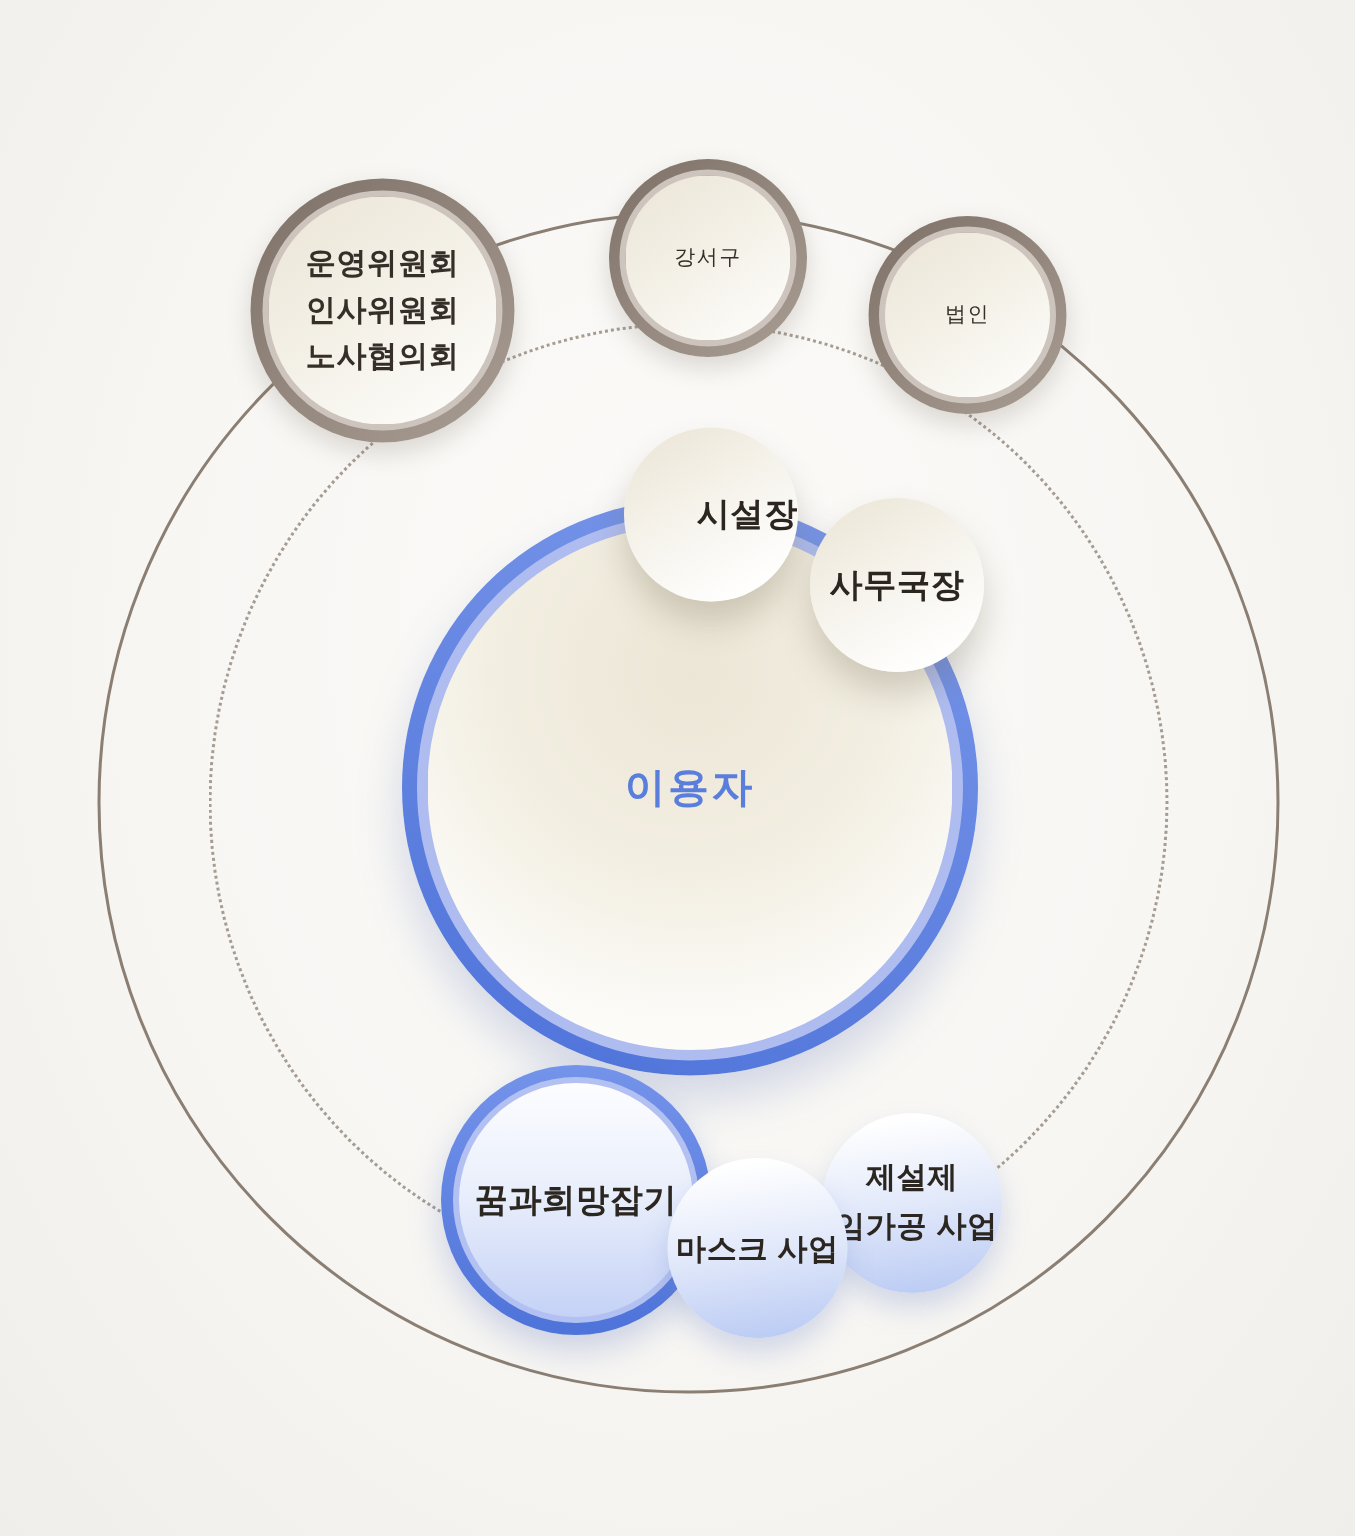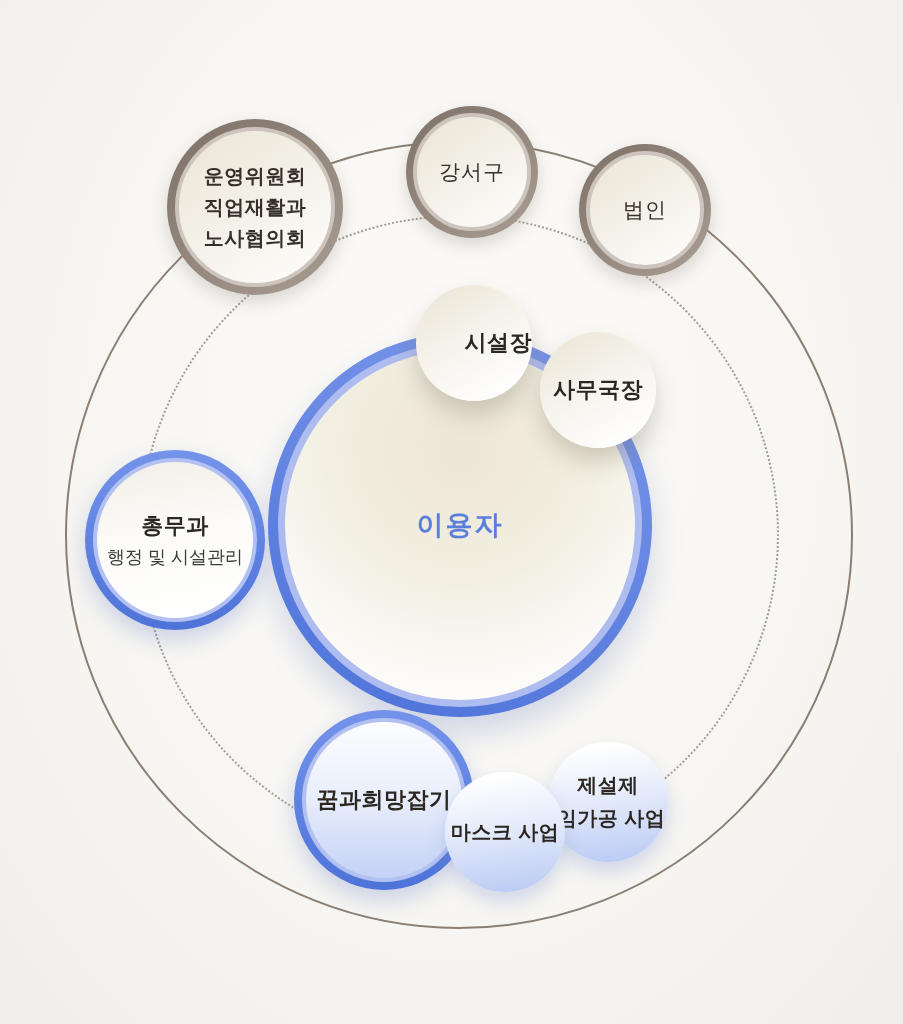--- a/index.html
+++ b/index.html
@@ -53,40 +53,40 @@
   }
   .soft-blue{
     background:linear-gradient(172deg,#ffffff 8%,#e2e9fa 50%,#b7c8f3 100%);
     box-shadow:0 10px 18px rgba(115,135,200,.28);
   }
   .soft{display:flex;flex-direction:column;align-items:center;justify-content:center;text-align:center;}
 
   
   .lbl{color:#2b2620;letter-spacing:.5px;white-space:nowrap;}
   .lbl-committee{font-size:20px;font-weight:600;line-height:31px;color:#362f29;}
-  .lbl-ext{font-size:21px;font-weight:500;color:#362f29;letter-spacing:1px;}
+  .lbl-ext{font-size:14px;font-weight:500;color:#362f29;letter-spacing:1px;}
   .lbl-bold{font-size:22px;font-weight:700;}
   .lbl-mgmt{font-size:22px;font-weight:700;}
   .lbl-sub{font-size:18px;font-weight:400;color:#3e3933;margin-top:4px;letter-spacing:0;}
   .lbl-center{font-size:27px;font-weight:700;color:#5a7edc;letter-spacing:2px;}
   .lbl-small-biz{font-size:20px;font-weight:700;}
   .snow-lines{display:flex;flex-direction:column;align-items:center;line-height:33px;}
 </style>
 </head>
 <body>
 
 <div class="stage">
 
   <div class="abs outer-line" style="left:65px;top:141px;width:788px;height:788px;"></div>
   <div class="abs dotted-line" style="left:139px;top:215px;width:640px;height:640px;"></div>
 
   <div class="abs node gray-ring" style="left:167px;top:119px;width:176px;height:176px;">
     <div class="fill">
       <span class="lbl lbl-committee">운영위원회</span>
-      <span class="lbl lbl-committee">직업재활과</span>
+      <span class="lbl lbl-committee">인사위원회</span>
       <span class="lbl lbl-committee">노사협의회</span>
     </div>
   </div>
 
   <div class="abs node gray-ring" style="left:406px;top:106px;width:132px;height:132px;padding:7px;">
     <div class="fill">
       <span class="lbl lbl-ext">강서구</span>
     </div>
   </div>
 
@@ -95,26 +95,20 @@
       <span class="lbl lbl-ext">법인</span>
     </div>
   </div>
 
   <div class="abs node center-node" style="left:268px;top:333px;width:384px;height:384px;">
     <div class="fill">
       <span class="lbl lbl-center">이용자</span>
     </div>
   </div>
 
-  <div class="abs node blue-ring" style="left:85px;top:450px;width:180px;height:180px;">
-    <div class="fill fill-cream-white">
-      <span class="lbl lbl-bold">총무과</span>
-      <span class="lbl lbl-sub">행정 및 시설관리</span>
-    </div>
-  </div>
 
 
   <div class="abs soft soft-cream" style="left:416px;top:285px;width:116px;height:116px;align-items:flex-end;">
     <span class="lbl lbl-mgmt">시설장</span>
   </div>
 
   <div class="abs soft soft-cream" style="left:540px;top:332px;width:116px;height:116px;">
     <span class="lbl lbl-mgmt">사무국장</span>
   </div>
 

